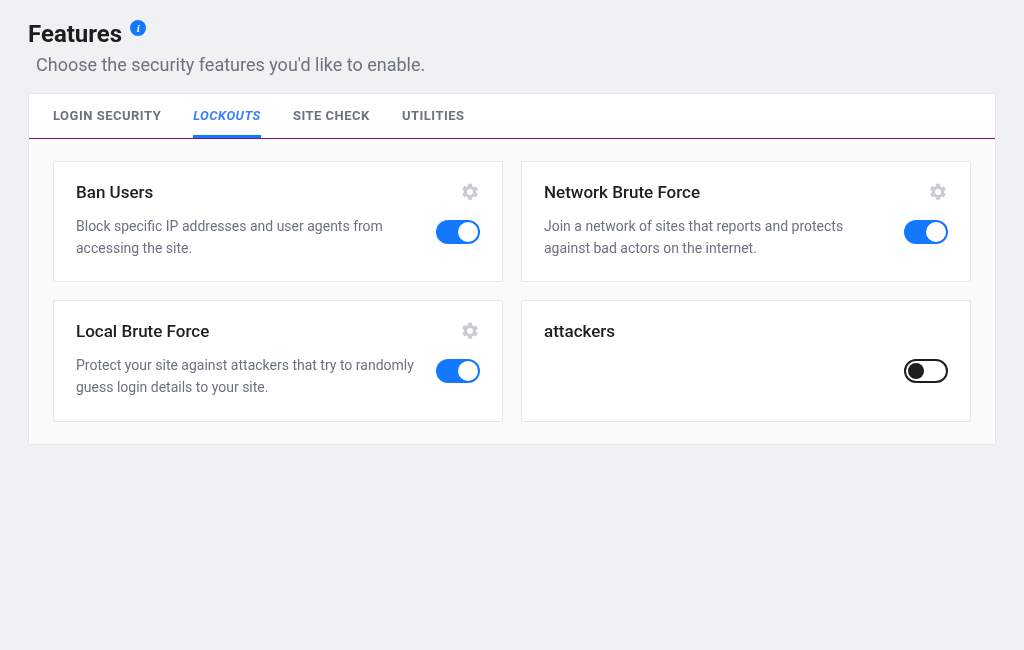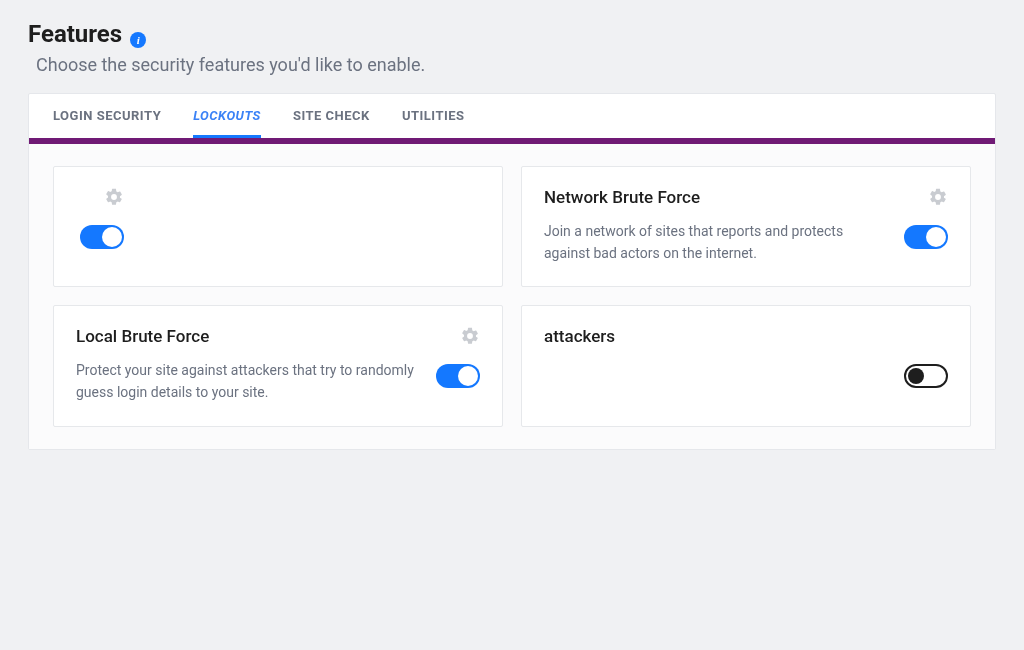--- a/index.html
+++ b/index.html
@@ -11,21 +11,21 @@
     color: #1e1e1e;
     width: 1024px;
     height: 650px;
     overflow: hidden;
   }
   .page {
     padding: 20px 28px 28px 28px;
   }
   .header-row {
     display: flex;
-    align-items: flex-end;
+    align-items: flex-start;
     gap: 8px;
   }
   .page-title {
     font-size: 24px;
     font-weight: 700;
     color: #1e1e1e;
     margin: 0;
   }
   .info-icon {
     width: 16px;
@@ -50,21 +50,21 @@
   }
   .panel {
     background: #ffffff;
     border: 1px solid #e5e7eb;
     border-radius: 2px;
   }
   .tabs {
     display: flex;
     gap: 32px;
     padding: 0 24px;
-    border-bottom: 6px solid #701a75;
+    border-bottom: 1px solid #701a75;
   }
   .tab {
     padding: 14px 0 12px 0;
     font-size: 13px;
     font-weight: 700;
     letter-spacing: 0.5px;
     color: #6b7280;
     cursor: pointer;
     border-bottom: 3px solid transparent;
     text-transform: uppercase;
@@ -163,20 +163,24 @@
   <div class="panel">
     <div class="tabs" id="tabs">
         <div class="tab">LOGIN SECURITY</div>
         <div class="tab active">LOCKOUTS</div>
         <div class="tab">SITE CHECK</div>
         <div class="tab">UTILITIES</div>
       </div>
     <div class="panel-body">
       <div class="grid" id="grid">
           <div class="card">
+            <div class="card-main">
+              <h3 class="card-title">Ban Users</h3>
+              <p class="card-desc">Block specific IP addresses and user agents from accessing the site.</p>
+            </div>
             <div class="card-side">
               <span class="gear-icon">
                 <svg viewBox="0 0 24 24" width="20" height="20">
                   <use href="#gear-path"></use>
                 </svg>
               </span>
               <button class="toggle on" type="button">
                 <span class="knob"></span>
               </button>
             </div>

